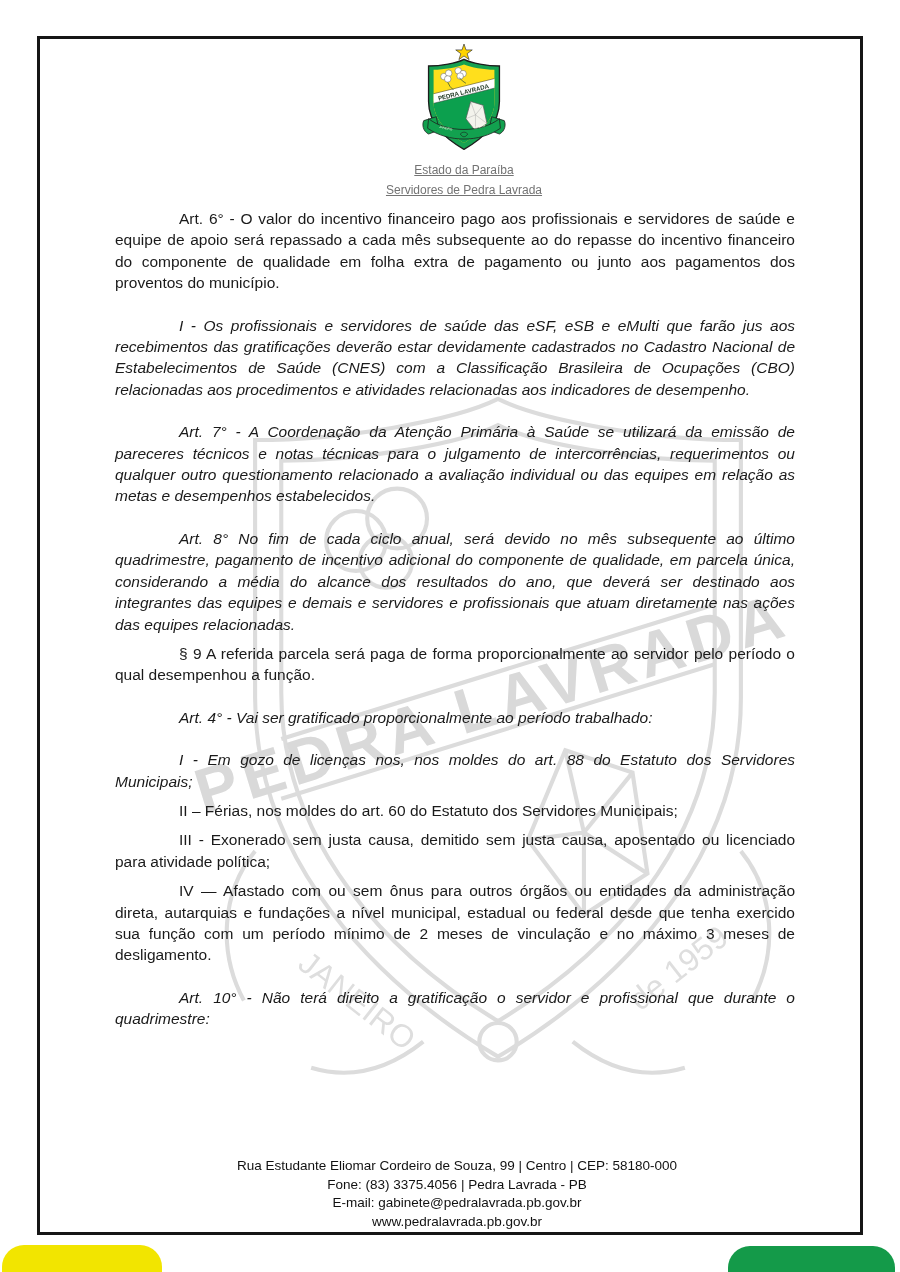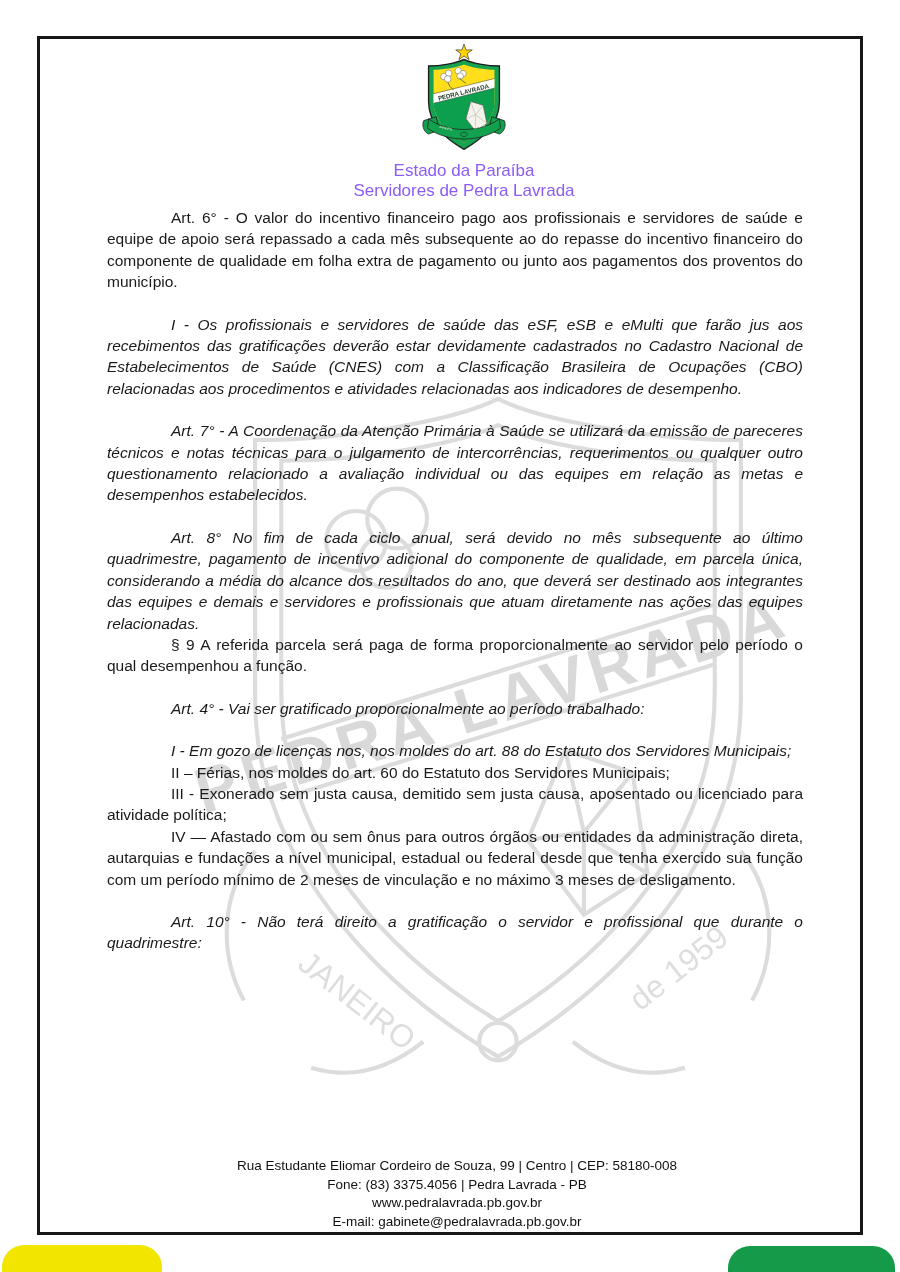--- a/index.html
+++ b/index.html
@@ -9,26 +9,26 @@
   }
   .frame{
     position:absolute;left:37px;top:36px;width:826px;height:1199px;
     border:3px solid #161616;box-sizing:border-box;background:#fff;
   }
   .watermark{
     position:absolute;left:148px;top:345px;width:620px;height:710px;z-index:0;pointer-events:none;
   }
   .doc-header{position:relative;left:14px;z-index:1;text-align:center;padding-top:5px;}
   .crest{width:96px;height:113px;display:inline-block;}
-  .hdr{font-size:17px;line-height:19.5px;color:#8b5cf6;}
+  .hdr{font-size:12px;line-height:19.5px;color:#737373;text-decoration:underline;}
   .doc-body{
     position:relative;z-index:1;margin-top:7px;padding:0 57px 0 67px;
     font-size:15.5px;line-height:21.4px;text-align:justify;
   }
-  .doc-body p{margin:0;text-indent:64px;}
+  .doc-body p{margin:8px;text-indent:64px;}
   .doc-body p.sp{margin-top:21px;font-style:italic;}
   .doc-footer{
     position:absolute;left:14px;right:0;bottom:1px;z-index:1;text-align:center;
     font-size:13.5px;line-height:18.5px;color:#111;
   }
   .bar{position:absolute;height:42px;top:1245px;}
   .bar-yellow{left:2px;width:160px;background:#f2e500;border-radius:22px 22px 0 0;}
   .bar-green{left:728px;top:1246px;width:167px;background:#149a49;border-radius:22px 22px 0 0;}
 </style>
 </head>
@@ -102,21 +102,21 @@
     <p>§ 9 A referida parcela será paga de forma proporcionalmente ao servidor pelo período o qual desempenhou a função.</p>
     <p class="sp">Art. 4° - Vai ser gratificado proporcionalmente ao período trabalhado:</p>
     <p class="sp">I - Em gozo de licenças nos, nos moldes do art. 88 do Estatuto dos Servidores Municipais;</p>
     <p>II – Férias, nos moldes do art. 60 do Estatuto dos Servidores Municipais;</p>
     <p>III - Exonerado sem justa causa, demitido sem justa causa, aposentado ou licenciado para atividade política;</p>
     <p>IV — Afastado com ou sem ônus para outros órgãos ou entidades da administração direta, autarquias e fundações a nível municipal, estadual ou federal desde que tenha exercido sua função com um período mínimo de 2 meses de vinculação e no máximo 3 meses de desligamento.</p>
     <p class="sp">Art. 10° - Não terá direito a gratificação o servidor e profissional que durante o quadrimestre:</p>
   </div>
 
   <div class="doc-footer">
-    <div>Rua Estudante Eliomar Cordeiro de Souza, 99 | Centro | CEP: 58180-008</div>
+    <div>Rua Estudante Eliomar Cordeiro de Souza, 99 | Centro | CEP: 58180-000</div>
     <div>Fone: (83) 3375.4056 | Pedra Lavrada - PB</div>
+    <div>E-mail: gabinete@pedralavrada.pb.gov.br</div>
     <div>www.pedralavrada.pb.gov.br</div>
-    <div>E-mail: gabinete@pedralavrada.pb.gov.br</div>
   </div>
 </div>
 
 <div class="bar bar-yellow"></div>
 <div class="bar bar-green"></div>
 
 </body></html>

